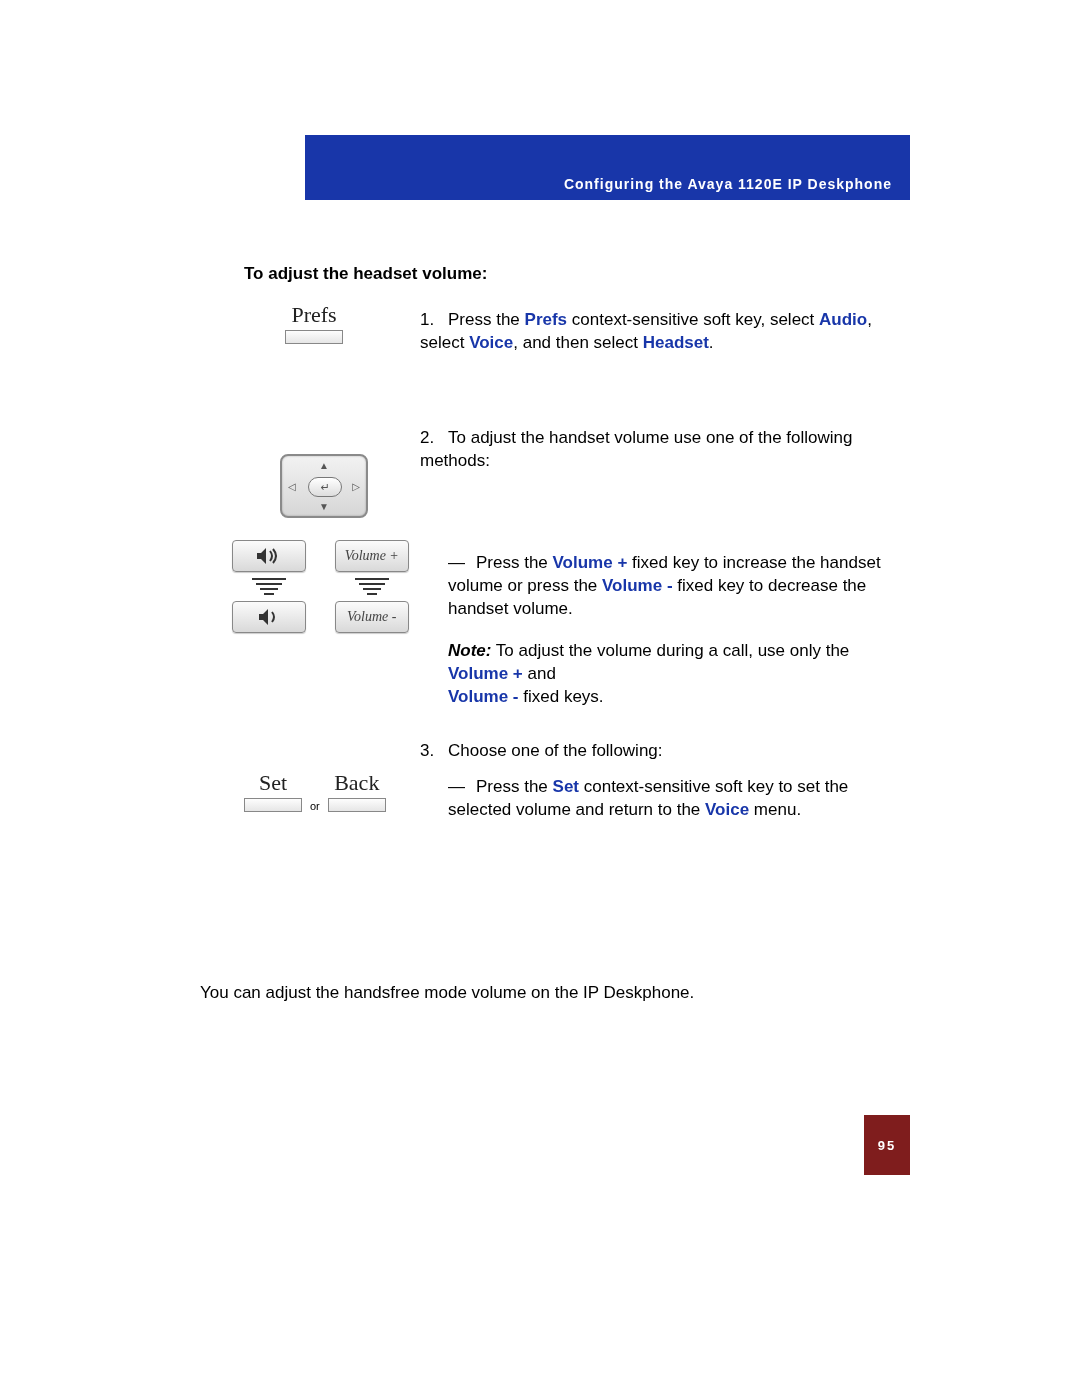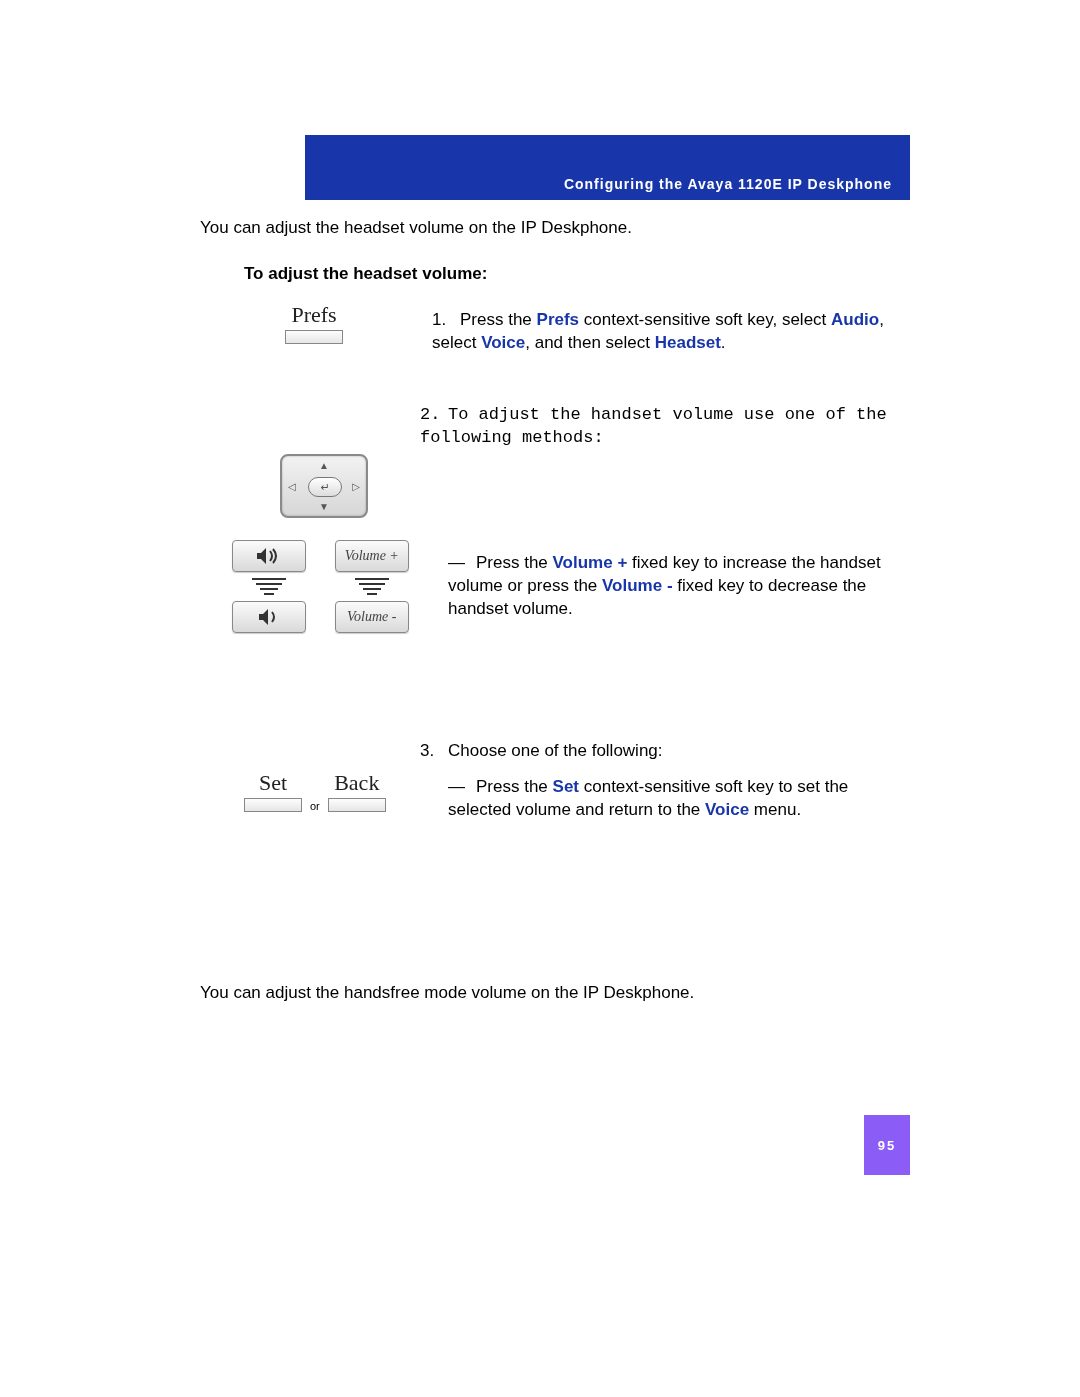--- a/index.html
+++ b/index.html
@@ -72,35 +72,33 @@
     top: 302px;
     left: 285px;
   }
 
   .step1-text {
     position: absolute;
     top: 309px;
     left: 420px;
     right: 175px;
     line-height: 1.35;
-    margin-left: 12px;
   }
   .step-num {
     display: inline-block;
     width: 28px;
   }
   .kw { color: #1836a9; font-weight: bold; }
 
   .step2-text {
     position: absolute;
-    top: 404px;
+    top: 427px;
     left: 420px;
     right: 175px;
     line-height: 1.35;
-    font-family: Liberation Mono, monospace;
   }
 
   
   .nav-cluster {
     position: absolute;
     top: 454px;
     left: 280px;
     width: 84px;
     height: 60px;
   }
@@ -233,40 +231,39 @@
     top: 983px;
     left: 200px;
   }
 
   .page-num-box {
     position: absolute;
     top: 1115px;
     right: 170px;
     width: 46px;
     height: 60px;
-    background: #8b5cf6;
+    background: #7f1d1d;
     color: #fff;
     display:flex;
     align-items:center;
     justify-content:center;
     font-size: 13px;
     font-weight: bold;
     letter-spacing: 2px;
   }
 </style>
 </head>
 <body>
 
 <div class="page">
 
   <div class="blue-bar">
     <span class="blue-bar-text">Configuring the Avaya 1120E IP Deskphone</span>
   </div>
 
-  <div class="intro">You can adjust the headset volume on the IP Deskphone.</div>
   <div class="subhead">To adjust the headset volume:</div>
 
   <div class="prefs-block softkey">
     <div class="softkey-label">Prefs</div>
     <div class="softkey-btn"></div>
   </div>
 
   <div class="step1-text">
     <span class="step-num">1.</span><span>Press the </span><span class="kw">Prefs</span><span> context-sensitive soft key, select </span><span class="kw">Audio</span><span>, select </span><span class="kw">Voice</span><span>, and then select </span><span class="kw">Headset</span><span>.</span>
   </div>
@@ -317,20 +314,23 @@
           <span class="vl4"></span>
         </div>
       <div class="vol-btn vol-label-btn">Volume -</div>
     </div>
   </div>
 
   <div class="bullet2">
     <span class="dash">—</span><span>Press the </span><span class="kw">Volume +</span><span> fixed key to increase the handset volume or press the </span><span class="kw">Volume -</span><span> fixed key to decrease the handset volume.</span>
   </div>
 
+  <div class="note-block">
+    <span class="note-label">Note:</span><span>  To adjust the volume during a call, use only the </span><span class="kw">Volume +</span><span> and </span><br><span class="kw">Volume -</span><span> fixed keys.</span>
+  </div>
 
   <div class="step3-text">
     <span class="step-num">3.</span><span>Choose one of the following:</span>
   </div>
 
   <div class="set-back-block">
     <div class="softkey">
       <div class="softkey-label">Set</div>
       <div class="softkey-btn"></div>
     </div>

